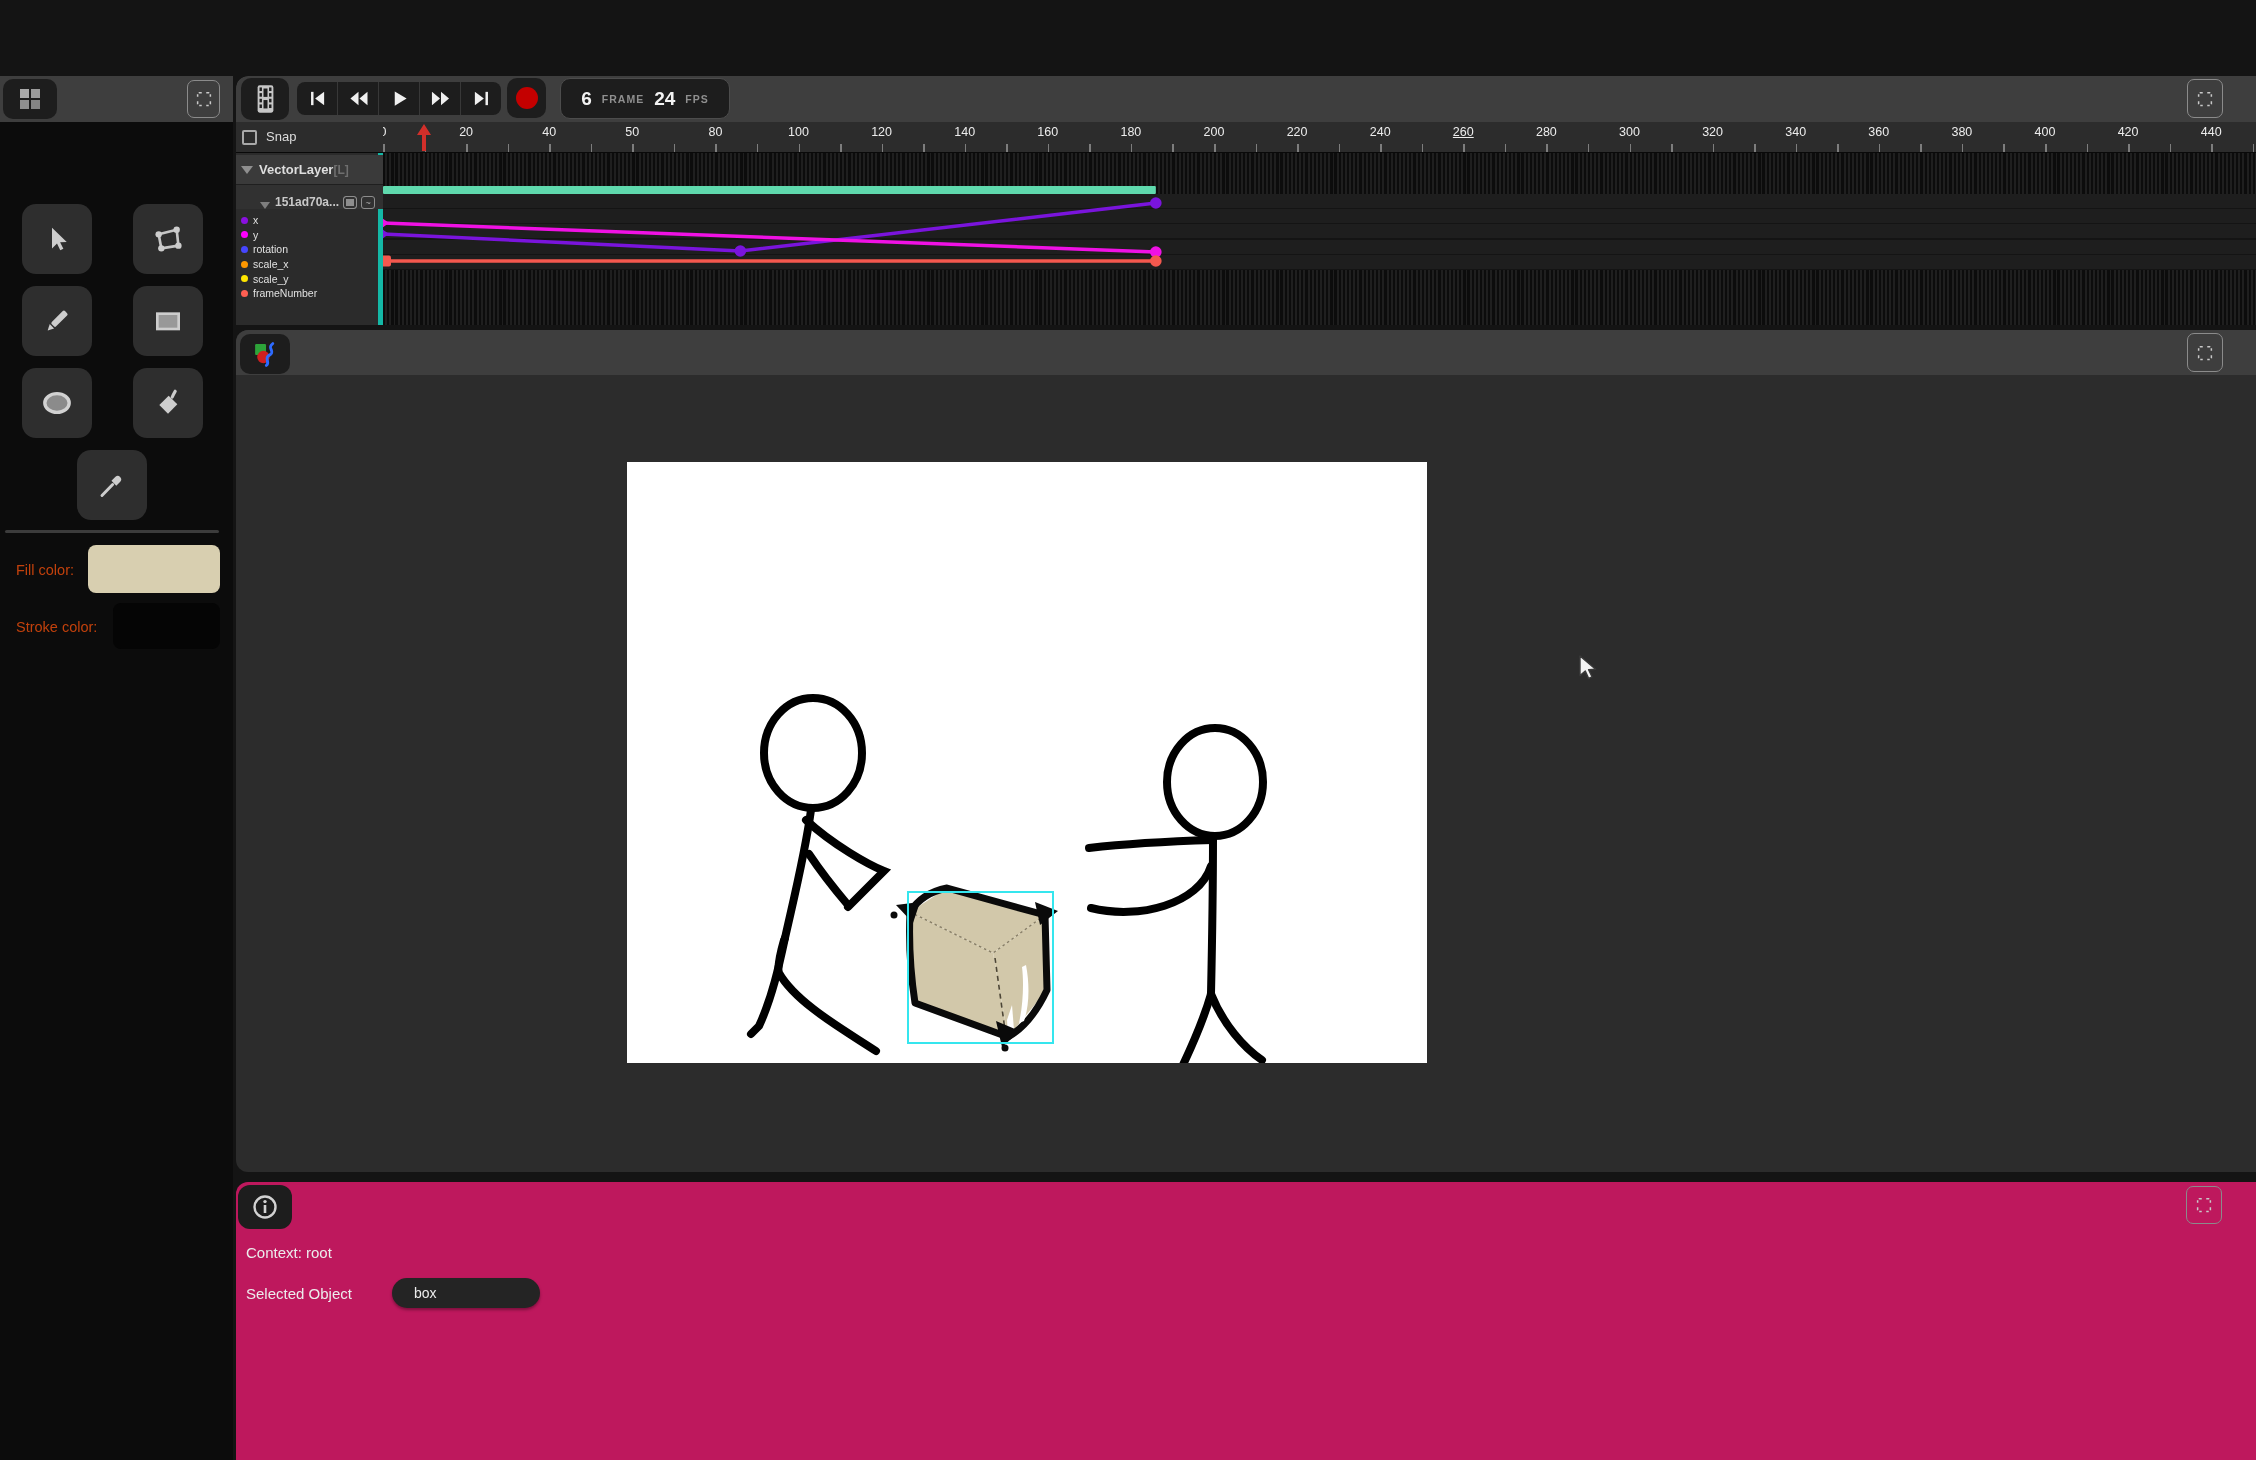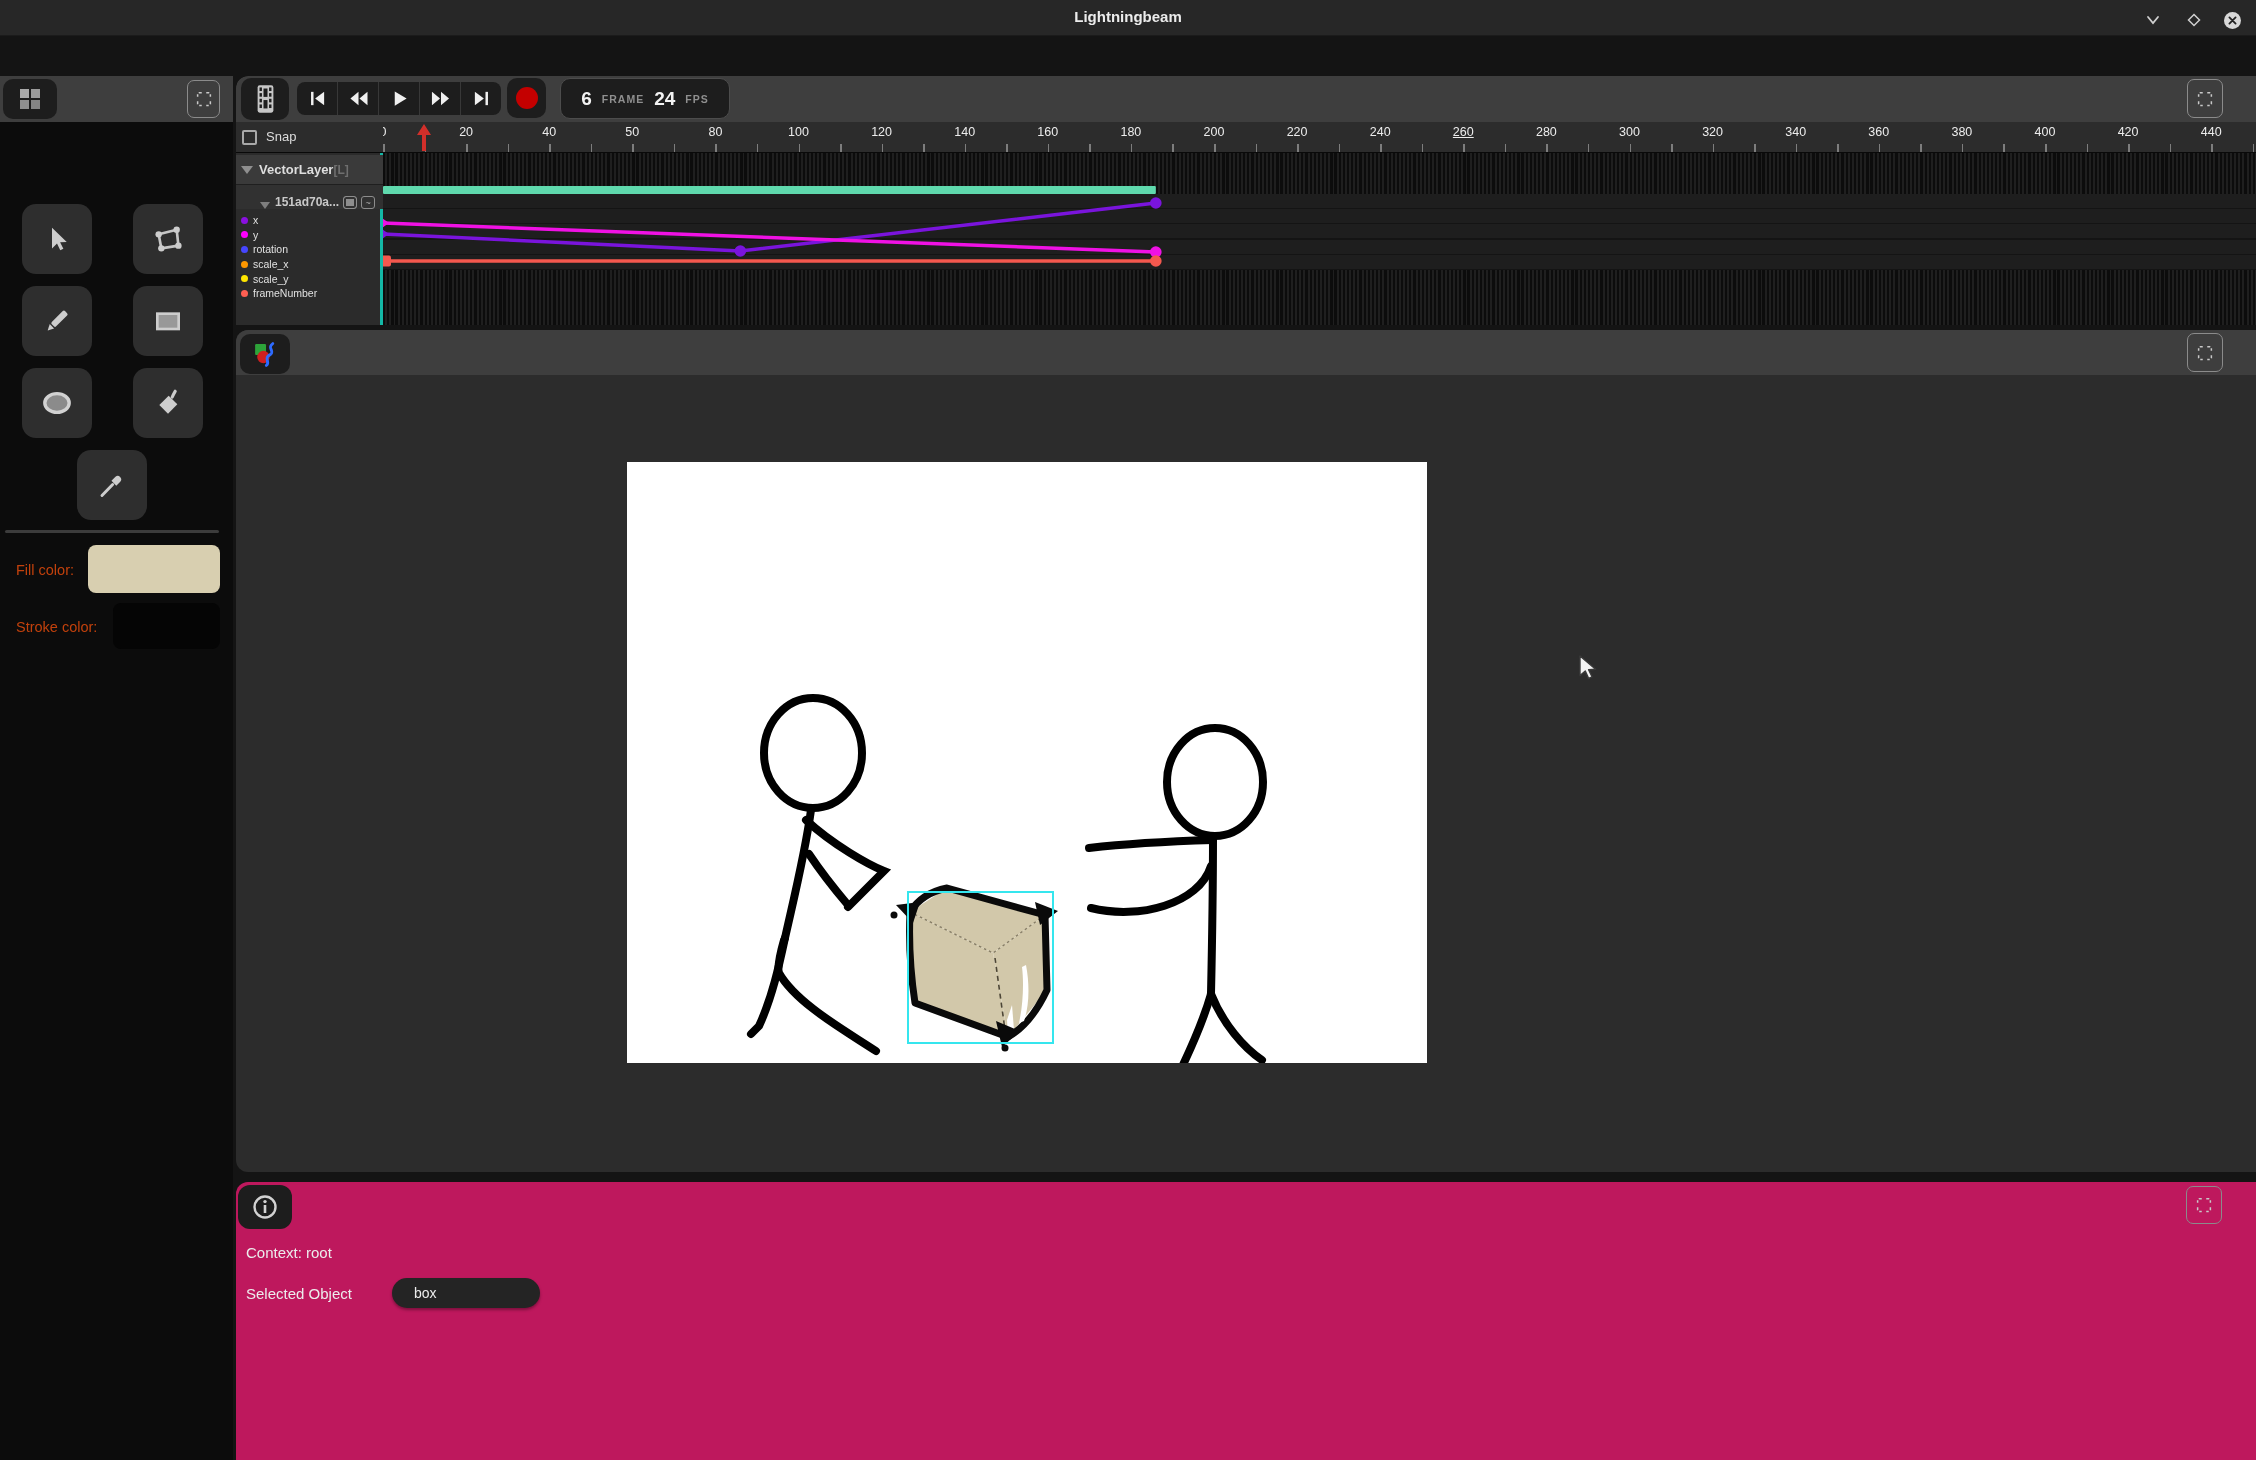--- a/index.html
+++ b/index.html
@@ -58,21 +58,21 @@
 
   #ruler-row { left:0; top:46px; width:2020px; height:31px; background:#2c2c2c; border-bottom:1px solid #090909; }
   #snap-box { left:6px; top:8px; width:15px; height:15px; border:2px solid #a9a9a9; border-radius:2px; background:transparent; cursor:pointer; }
   #snap-label { left:30px; top:7px; font-size:13px; color:#dcdcdc; }
   #ruler { left:147px; top:0; width:1873px; height:31px; overflow:hidden; }
   .ruler-num { position:absolute; top:3px; transform:translateX(-50%); font-size:12.5px; color:#ececec; }
   .ruler-tick { position:absolute; bottom:1px; width:1.5px; height:8px; background:#7d7d7d; }
   #playhead { left:163px; top:47px; pointer-events:none; z-index:5; }
 
   #tracks { left:0; top:77px; width:2020px; height:172px; background:#181818; }
-  #layer-sidebar { left:0; top:0; width:147px; height:172px; background:#2b2b2b; border-right:3px solid #14b8a6; z-index:3; }
+  #layer-sidebar { left:0; top:0; width:147px; height:172px; background:#2b2b2b; border-right:5px solid #14b8a6; z-index:3; }
   #layer-row { left:0; top:2px; width:147px; height:30px; background:#3a3a3a; border-bottom:1px solid #1f1f1f; display:flex; align-items:center; cursor:pointer; }
   .tri { width:0; height:0; border-left:6px solid transparent; border-right:6px solid transparent; border-top:8px solid #8f8f8f; margin:0 6px 0 5px; }
   #layer-name { font-size:13px; font-weight:bold; color:#dedede; }
   #layer-suffix { font-size:12px; font-weight:bold; color:#6f6f6f; }
   #child-row { left:0; top:32px; width:147px; height:24px; background:#313131; display:flex; align-items:flex-end; cursor:pointer; }
   .tri-sm { width:0; height:0; border-left:5px solid transparent; border-right:5px solid transparent; border-top:7px solid #7e7e7e; margin:0 5px 0 24px; }
   #child-name { font-size:12px; font-weight:bold; color:#c9c9c9; }
   .mini-btn { width:14px; height:13px; border:1px solid #8d8d8d; border-radius:3px; background:transparent; margin-left:4px; cursor:pointer; font-size:9px; line-height:10px; color:#a9a9a9; padding:0; }
   #mini-solid { background:#8d8d8d; box-shadow:inset 0 0 0 2px #313131; }
   #prop-list { left:0; top:60px; width:147px; }
@@ -103,39 +103,20 @@
   #context-text { left:10px; top:62px; font-size:15px; color:#ececec; }
   #selected-row { left:10px; top:96px; display:flex; align-items:center; }
   #selected-label { font-size:15px; color:#ececec; }
   #selected-field { margin-left:40px; width:148px; height:30px; background:#242424; border:none; border-radius:15px; color:#ececec; font-size:14px; text-align:left; padding-left:22px; box-shadow:0 2px 3px rgba(0,0,0,.35); cursor:pointer; }
 </style>
 </head>
 <body>
 
 <div id="app">
 
-  <div id="titlebar" class="abs">
-    <div id="window-title" class="abs">Lightningbeam</div>
-    <button class="winbtn abs" style="left:2140px">
-      <svg width="14" height="10" viewBox="0 0 14 10">
-          <path d="M2 2 L7 8 L12 2" stroke="#cfcfcf" stroke-width="1.8" fill="none" stroke-linecap="round"></path>
-        </svg>
-    </button>
-    <button class="winbtn abs" style="left:2181px">
-      <svg width="14" height="14" viewBox="0 0 14 14">
-          <path d="M7 1.5 L12.5 7 L7 12.5 L1.5 7 Z" stroke="#cfcfcf" stroke-width="1.5" fill="none"></path>
-        </svg>
-    </button>
-    <button class="winbtn abs" style="left:2219px">
-      <svg width="19" height="19" viewBox="0 0 19 19">
-          <circle cx="9.5" cy="9.5" r="8.5" fill="#d8d8d8"></circle>
-          <path d="M6.4 6.4 L12.6 12.6 M12.6 6.4 L6.4 12.6" stroke="#222" stroke-width="1.8" stroke-linecap="round"></path>
-        </svg>
-    </button>
-  </div>
 
 
   <div id="left-panel" class="abs">
     <div id="left-header" class="abs">
       <button id="grid-btn" class="icon-btn abs">
         <svg width="26" height="26" viewBox="0 0 26 26">
           <rect x="3" y="3" width="9" height="9" fill="#a9a9a9"></rect>
             <rect x="14" y="3" width="9" height="9" fill="#9b9b9b"></rect>
           <rect x="3" y="14" width="9" height="9" fill="#8f8f8f"></rect>
             <rect x="14" y="14" width="9" height="9" fill="#848484"></rect>

